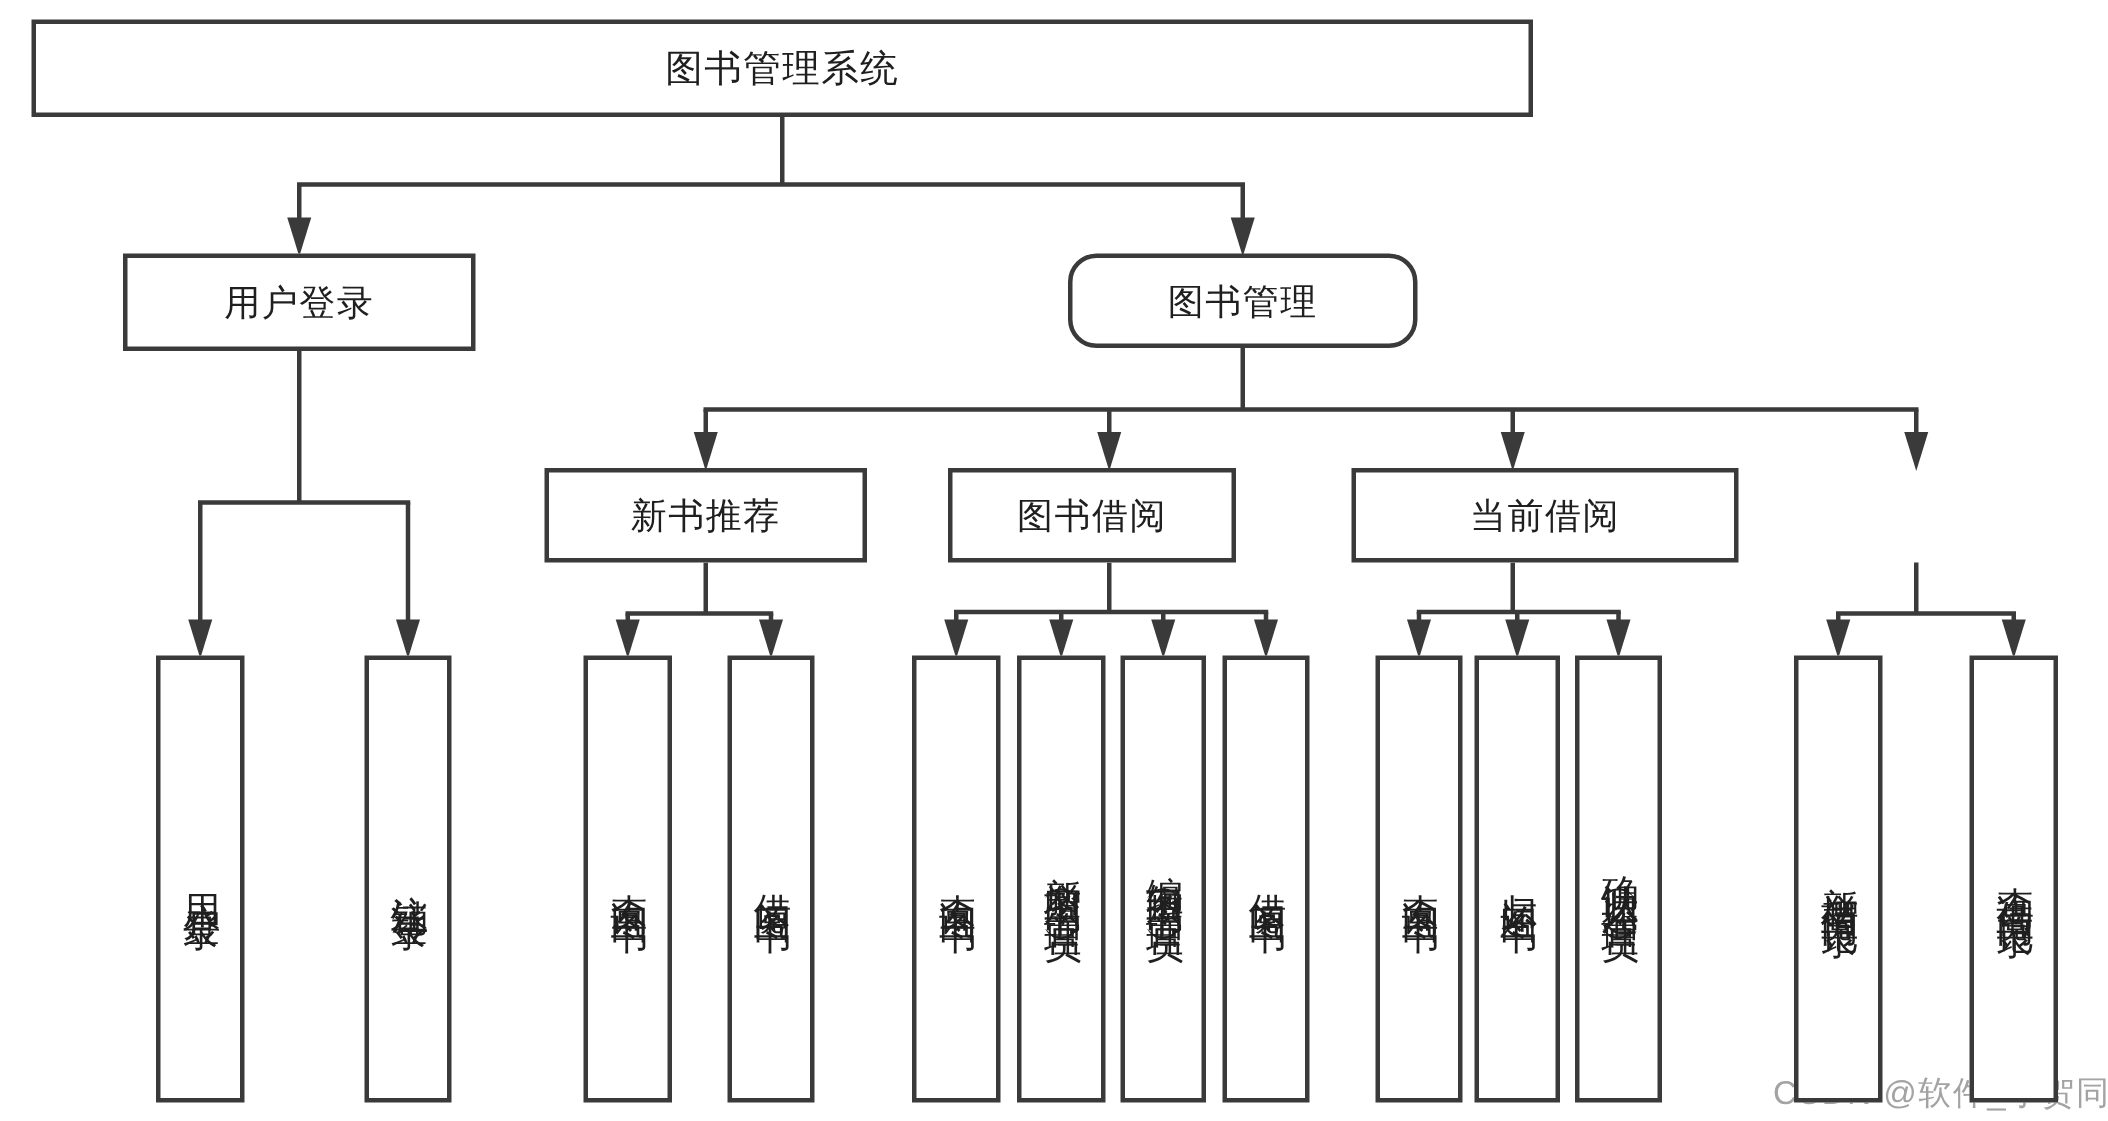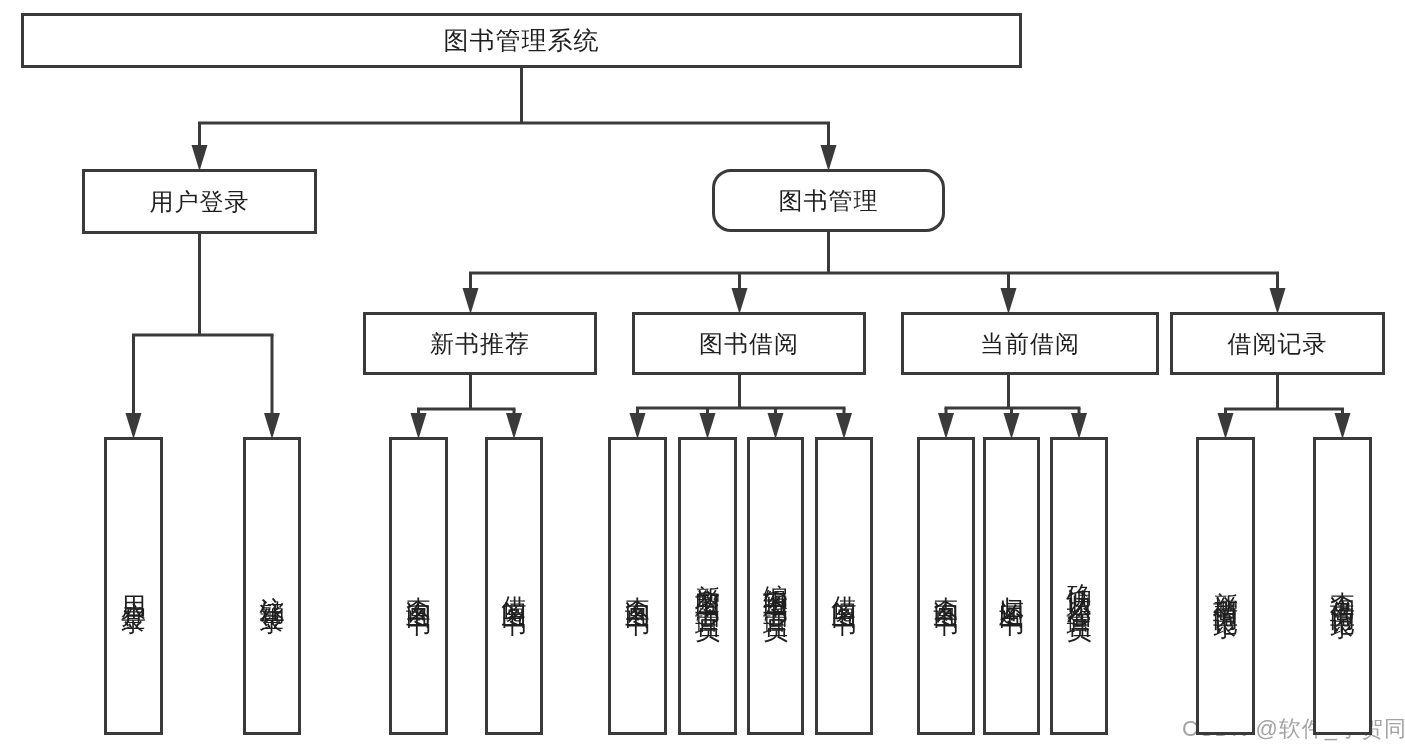--- a/index.html
+++ b/index.html
@@ -97,40 +97,37 @@
       <polygon points="1071,413 1087,413 1079,439" fill="#3a3a3a"></polygon>
       <line x1="1277.5" y1="375" x2="1277.5" y2="409" stroke="#3a3a3a" stroke-width="3"></line>
       <line x1="1224" y1="409" x2="1344" y2="409" stroke="#3a3a3a" stroke-width="3"></line>
       <line x1="1225.5" y1="409" x2="1225.5" y2="419" stroke="#3a3a3a" stroke-width="3"></line>
       <polygon points="1217.5,413 1233.5,413 1225.5,439" fill="#3a3a3a"></polygon>
       <line x1="1342.5" y1="409" x2="1342.5" y2="419" stroke="#3a3a3a" stroke-width="3"></line>
       <polygon points="1334.5,413 1350.5,413 1342.5,439" fill="#3a3a3a"></polygon>
     </svg>
 
   <div id="watermark">CSDN @软件_小贺同学</div>
-<div class="node root" style="left: 21px; top: 13px; width: 1001px; height: 55px;">
+<div class="node root" style="left: 21px; top: 13px; width: 1001px; height: 65px;">
       <span class="lbl">图书管理系统</span>
     </div>
     <div class="node" style="left: 82px; top: 169px; width: 235px; height: 65px;">
       <span class="lbl">用户登录</span>
     </div>
     <div class="node" style="left: 712px; top: 169px; width: 233px; height: 63px; border-radius: 19px;">
       <span class="lbl">图书管理</span>
     </div>
-    <div class="node" style="left: 363px; top: 312px; width: 234px; height: 63px;">
+    <div class="node" style="left: 363px; top: 312px; width: 215px; height: 63px;">
       <span class="lbl">新书推荐</span>
     </div>
-    <div class="node" style="left: 632px; top: 312px; width: 234px; height: 63px;">
+    <div class="node" style="left: 632px; top: 312px; width: 192px; height: 63px;">
       <span class="lbl">图书借阅</span>
     </div>
     <div class="node" style="left: 901px; top: 312px; width: 258px; height: 63px;">
       <span class="lbl">当前借阅</span>
-    </div>
-    <div class="node" style="left: 1170px; top: 312px; width: 215px; height: 63px;">
-      <span class="lbl">借阅记录</span>
     </div>
     <div class="node vertical" style="left: 104px; top: 437px; width: 59px; height: 298px;">
       <span class="lbl">用户登录</span>
     </div>
     <div class="node vertical" style="left: 243px; top: 437px; width: 58px; height: 298px;">
       <span class="lbl">注销登录</span>
     </div>
     <div class="node vertical" style="left: 389px; top: 437px; width: 59px; height: 298px;">
       <span class="lbl">查询图书</span>
     </div>

